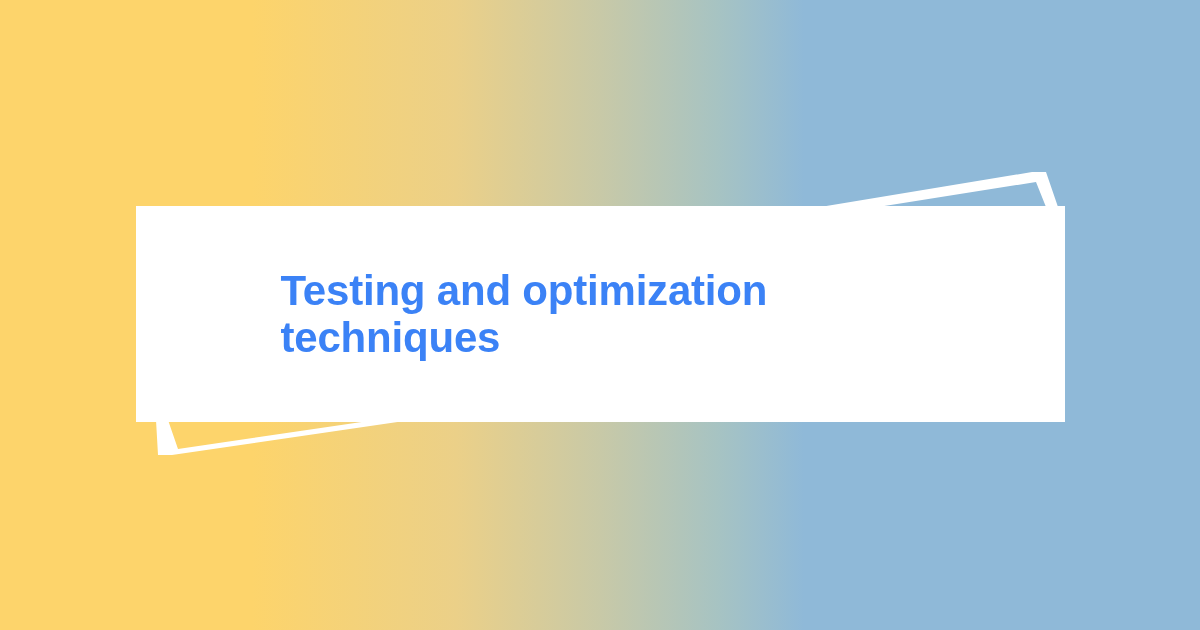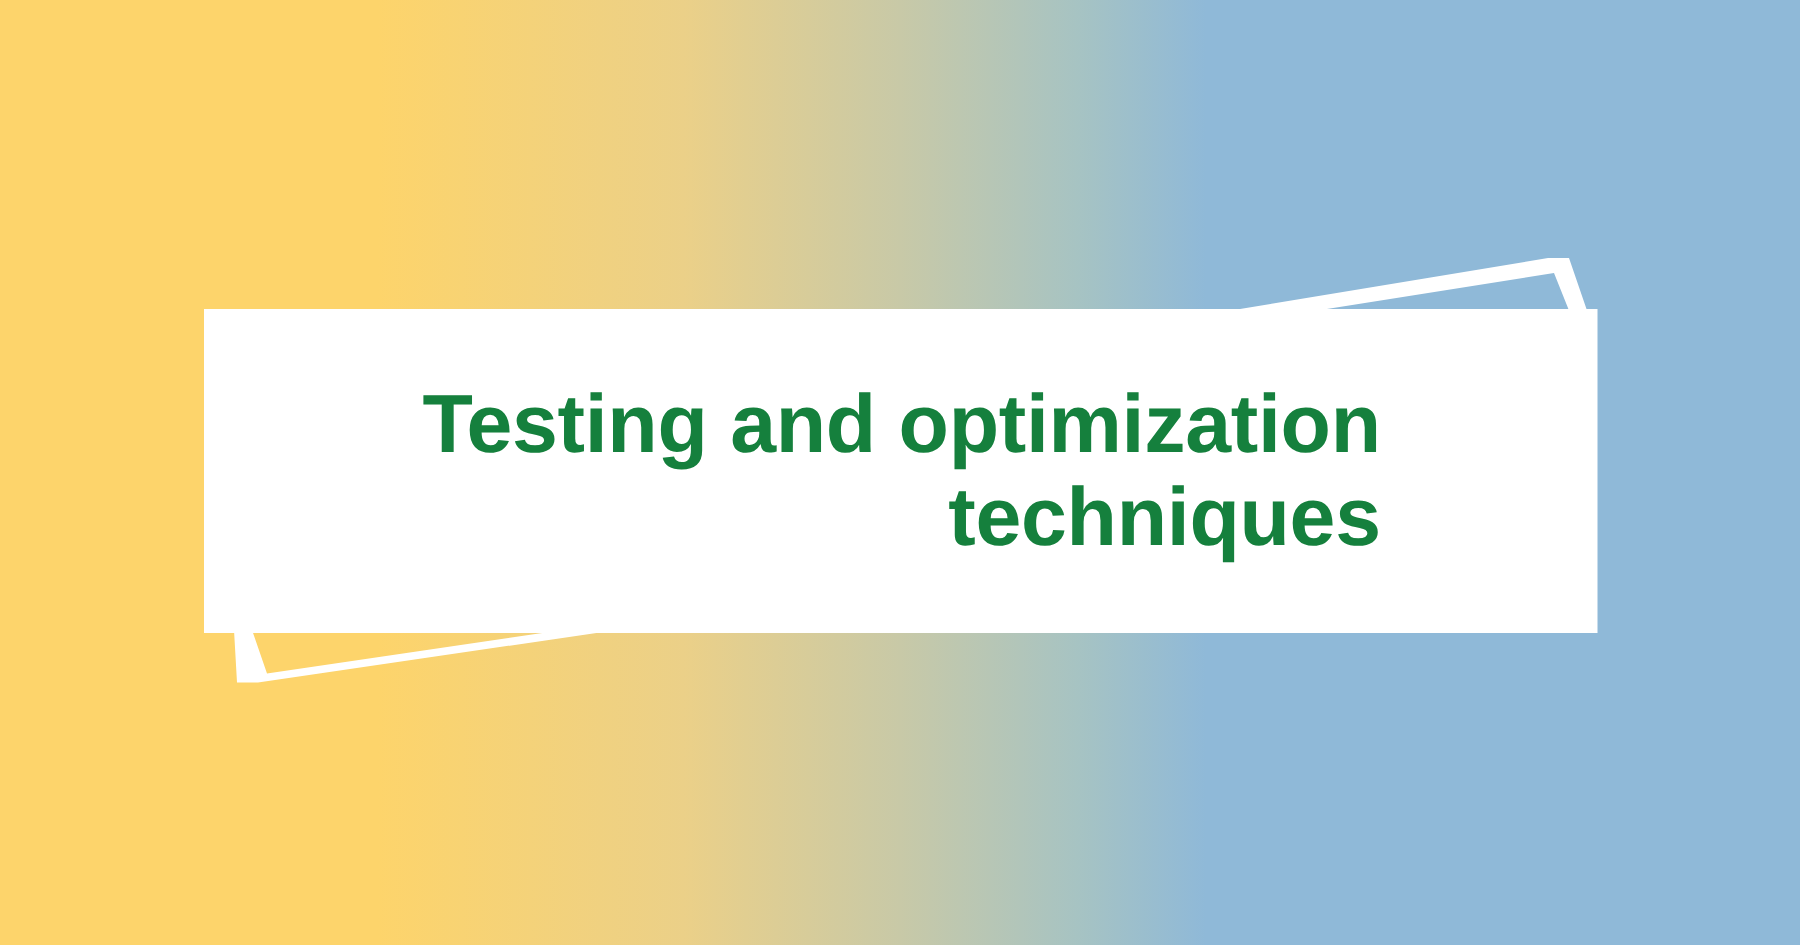--- a/index.html
+++ b/index.html
@@ -49,27 +49,27 @@
     background: #FFFFFF;
     display: flex;
     align-items: center;
     justify-content: center;
     box-sizing: border-box;
     padding: 0 40px;
   }
 
   #title-text {
     margin: 0;
-    color: #15803d;
+    color: #3b82f6;
     font-family: "Liberation Sans", sans-serif;
-    font-size: 55px;
+    font-size: 42px;
     font-weight: bold;
     line-height: 1.12;
     letter-spacing: -0.2px;
-    text-align: right;
+    text-align: left;
     max-width: 640px;
     word-wrap: break-word;
   }
 </style>
 </head>
 <body>
 
 <div id="canvas">
 
   <svg id="deco-layer" viewBox="0 0 1200 630" width="1200" height="630" xmlns="http://www.w3.org/2000/svg" aria-hidden="true">

